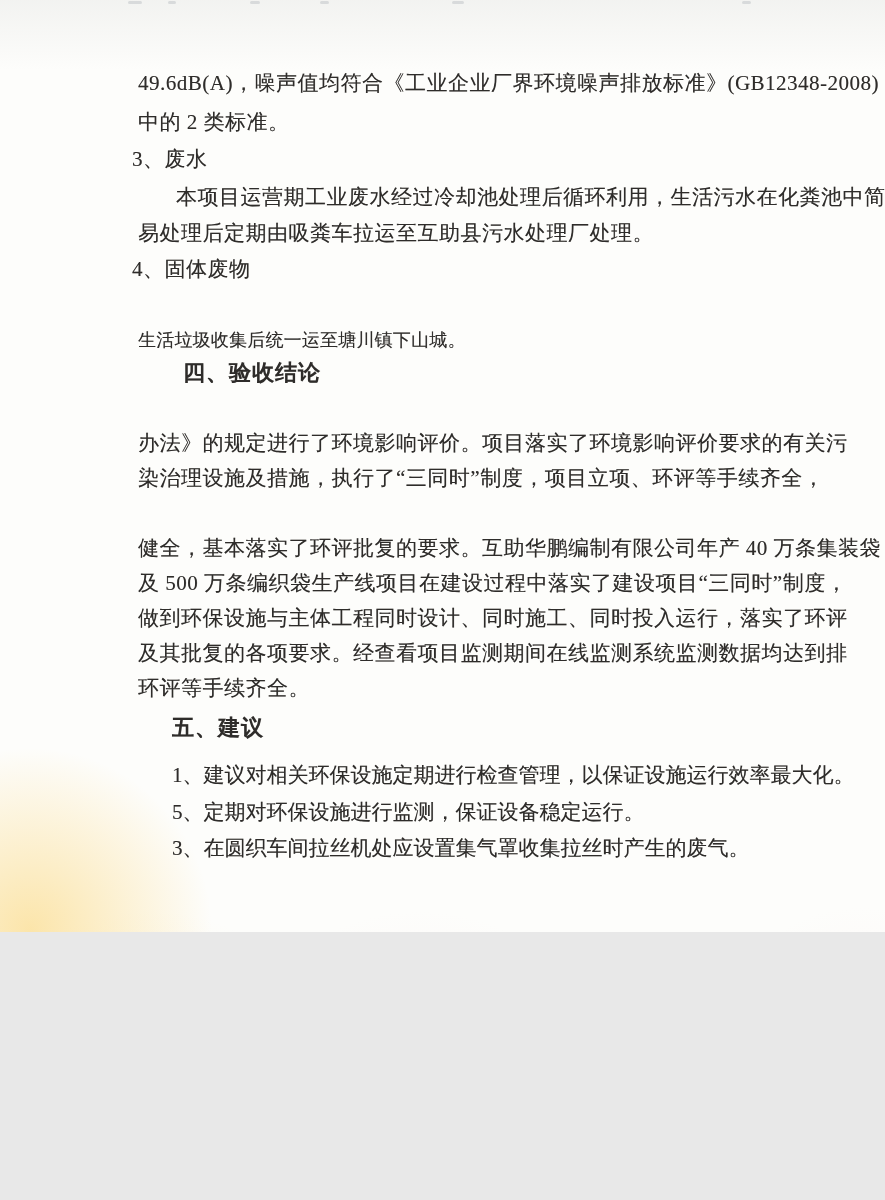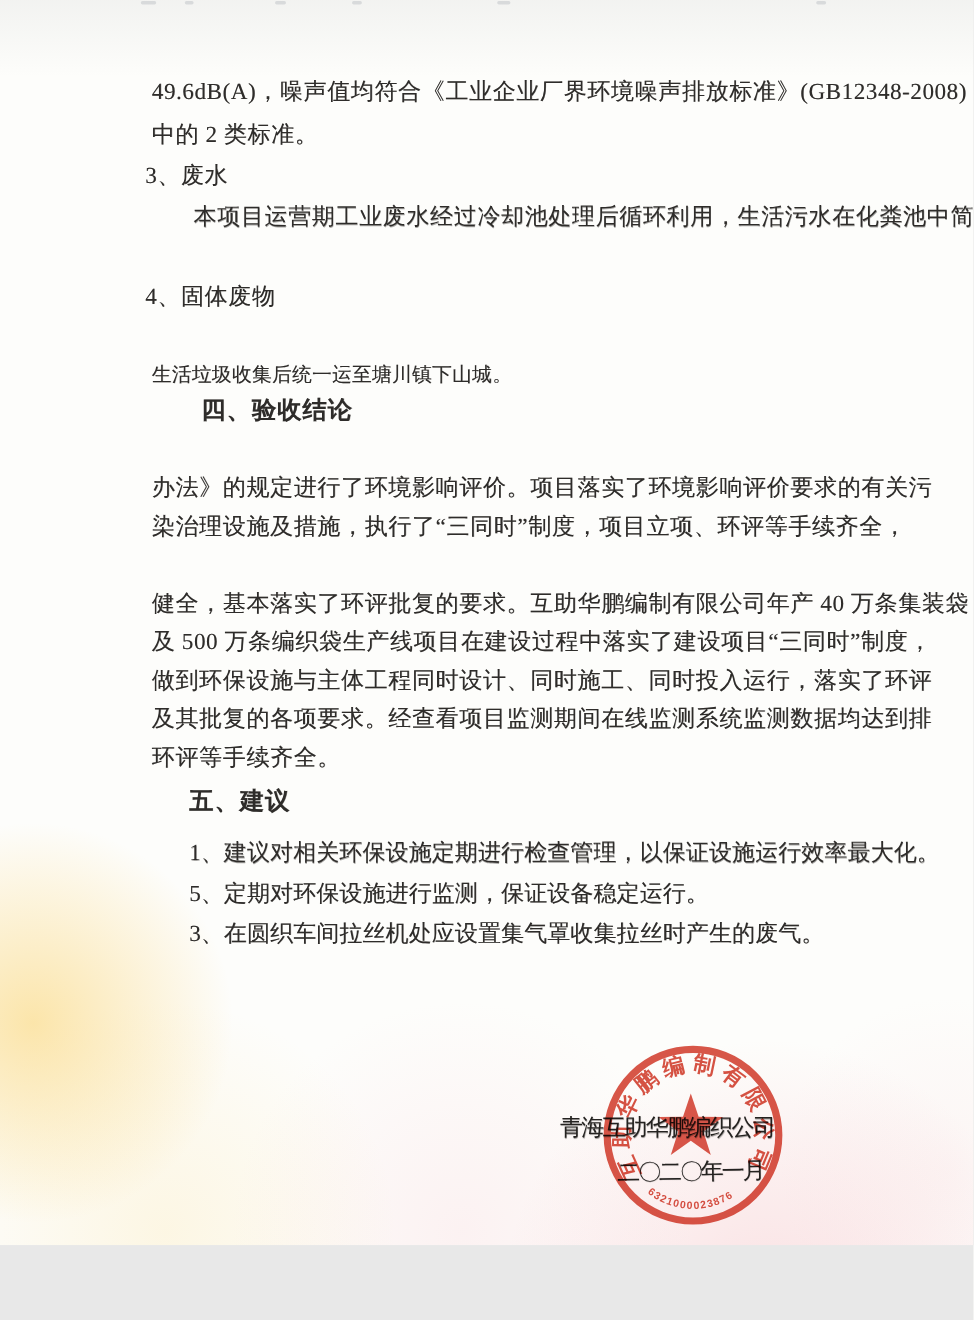--- a/index.html
+++ b/index.html
@@ -1,17 +1,17 @@
 <!DOCTYPE html>
 <html><head>
 <meta charset="utf-8">
 <style>
   html,body{margin:0;padding:0;background:#e8e8e8;}
   .page{
-    position:relative;width:885px;height:1132px;margin:0 auto;overflow:hidden;
+    position:relative;width:885px;height:932px;margin:0 auto;overflow:hidden;
     background-color:#fdfdfb;
     background-image:
       linear-gradient(to bottom, rgba(210,212,210,0.25) 0px, rgba(210,212,210,0) 70px),
       radial-gradient(circle 260px at 30px 930px,  rgba(250,205,90,0.50), rgba(250,205,90,0) 70%),
       radial-gradient(circle 300px at 150px 1120px, rgba(250,215,120,0.18), rgba(250,215,120,0) 70%),
       radial-gradient(circle 350px at 700px 1190px, rgba(244,170,180,0.35), rgba(244,170,180,0) 70%),
       radial-gradient(circle 300px at 420px 1120px, rgba(246,190,200,0.18), rgba(246,190,200,0) 70%),
       radial-gradient(circle 220px at 862px 1060px, rgba(246,200,205,0.15), rgba(246,200,205,0) 70%);
     font-family:"Liberation Serif","DejaVu Serif",serif;
     color:#2e2c2a;
@@ -64,20 +64,21 @@
     <span class="a4"></span>
     <span class="a5"></span>
     <span class="a6"></span>
   </div>
 
   <div class="tline" style="top:73px">49.6dB(A)，噪声值均符合《工业企业厂界环境噪声排放标准》(GB12348-2008)</div>
   <div class="tline" style="top:112px">中的 2 类标准。</div>
 
   <div class="tline num-head" style="top:149px">3、废水</div>
   <div class="tline indent" style="top:187px">本项目运营期工业废水经过冷却池处理后循环利用，生活污水在化粪池中简</div>
+  <div class="tline" style="top:223px">易处理后定期由吸粪车拉运至互助县污水处理厂处理。</div>
 
   <div class="tline num-head" style="top:259px">4、固体废物</div>
   <div class="tline small" style="top:331px">生活垃圾收集后统一运至塘川镇下山城。</div>
 
   <div class="tline heading" style="top:362px;left:183px">四、验收结论</div>
   <div class="tline" style="top:433px">办法》的规定进行了环境影响评价。项目落实了环境影响评价要求的有关污</div>
   <div class="tline" style="top:468px">染治理设施及措施，执行了“三同时”制度，项目立项、环评等手续齐全，</div>
   <div class="tline" style="top:538px">健全，基本落实了环评批复的要求。互助华鹏编制有限公司年产 40 万条集装袋</div>
   <div class="tline" style="top:573px">及 500 万条编织袋生产线项目在建设过程中落实了建设项目“三同时”制度，</div>
   <div class="tline" style="top:608px">做到环保设施与主体工程同时设计、同时施工、同时投入运行，落实了环评</div>

